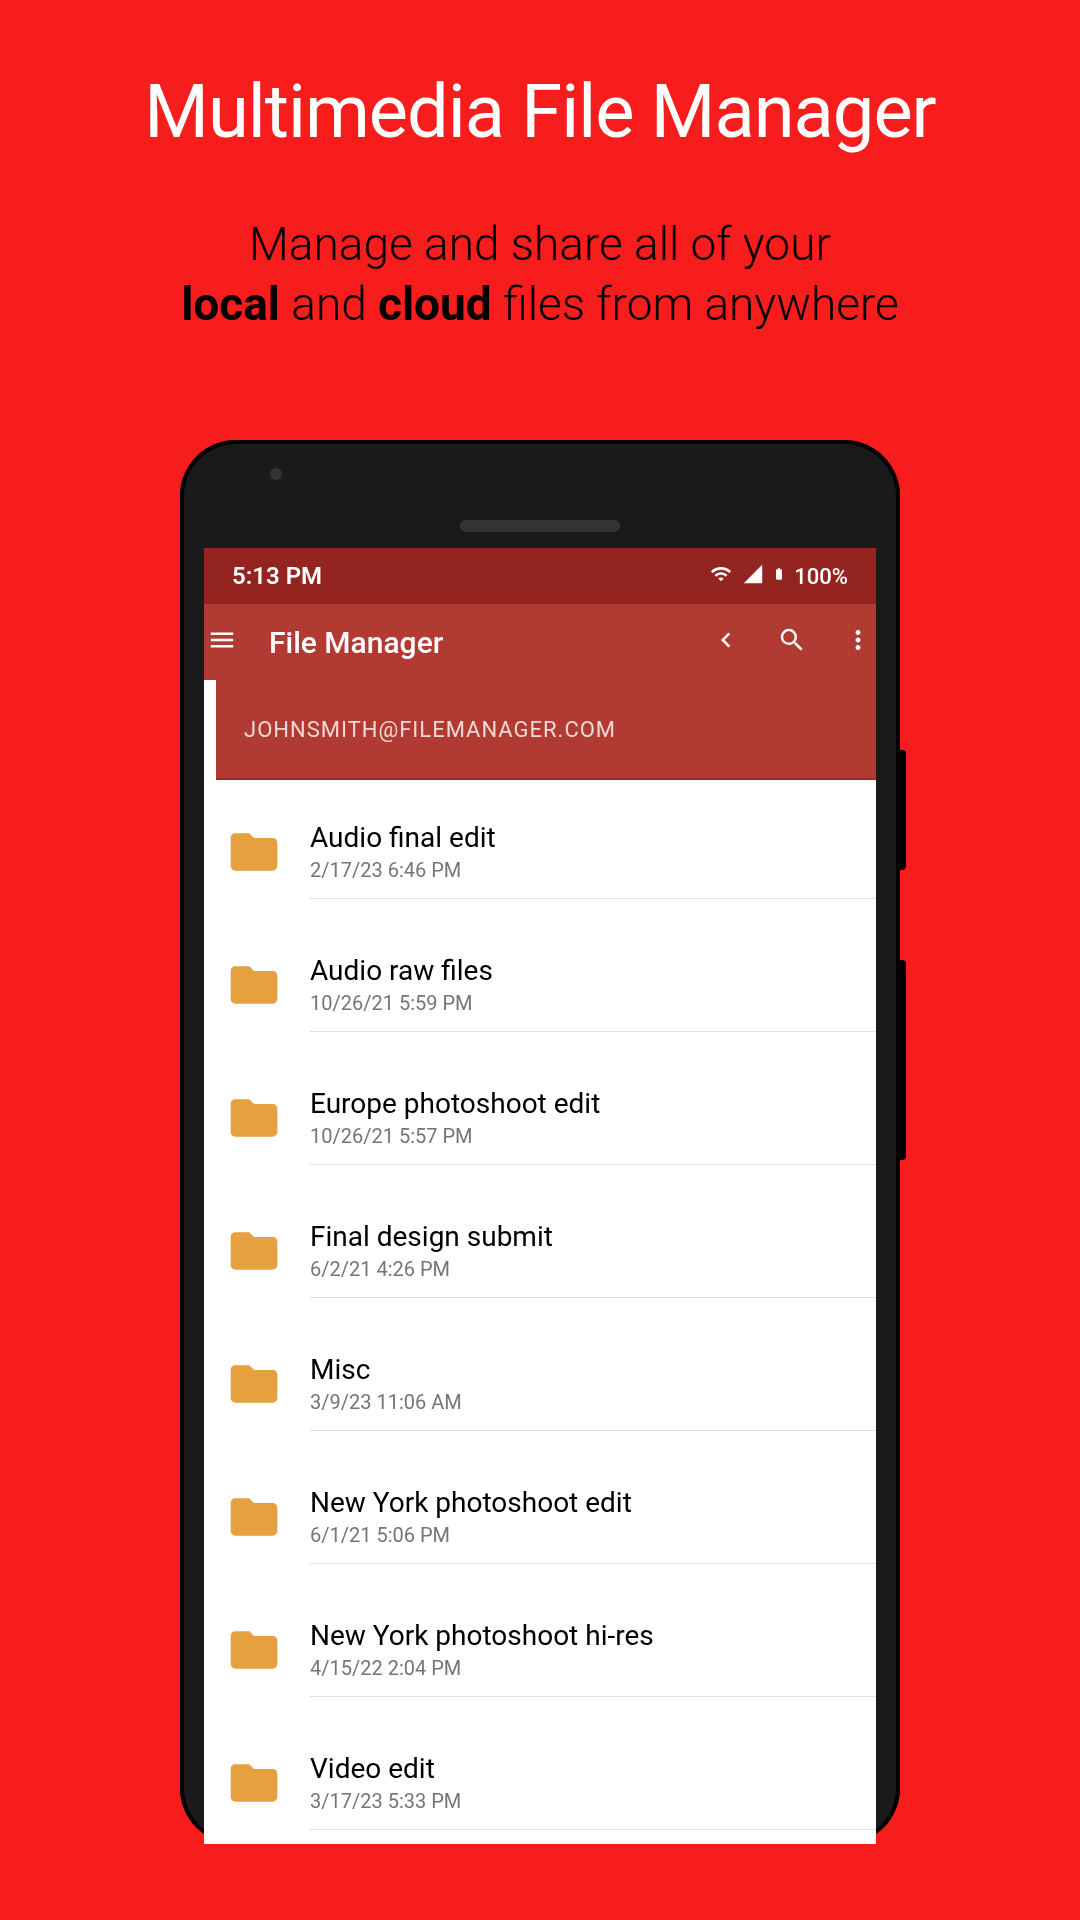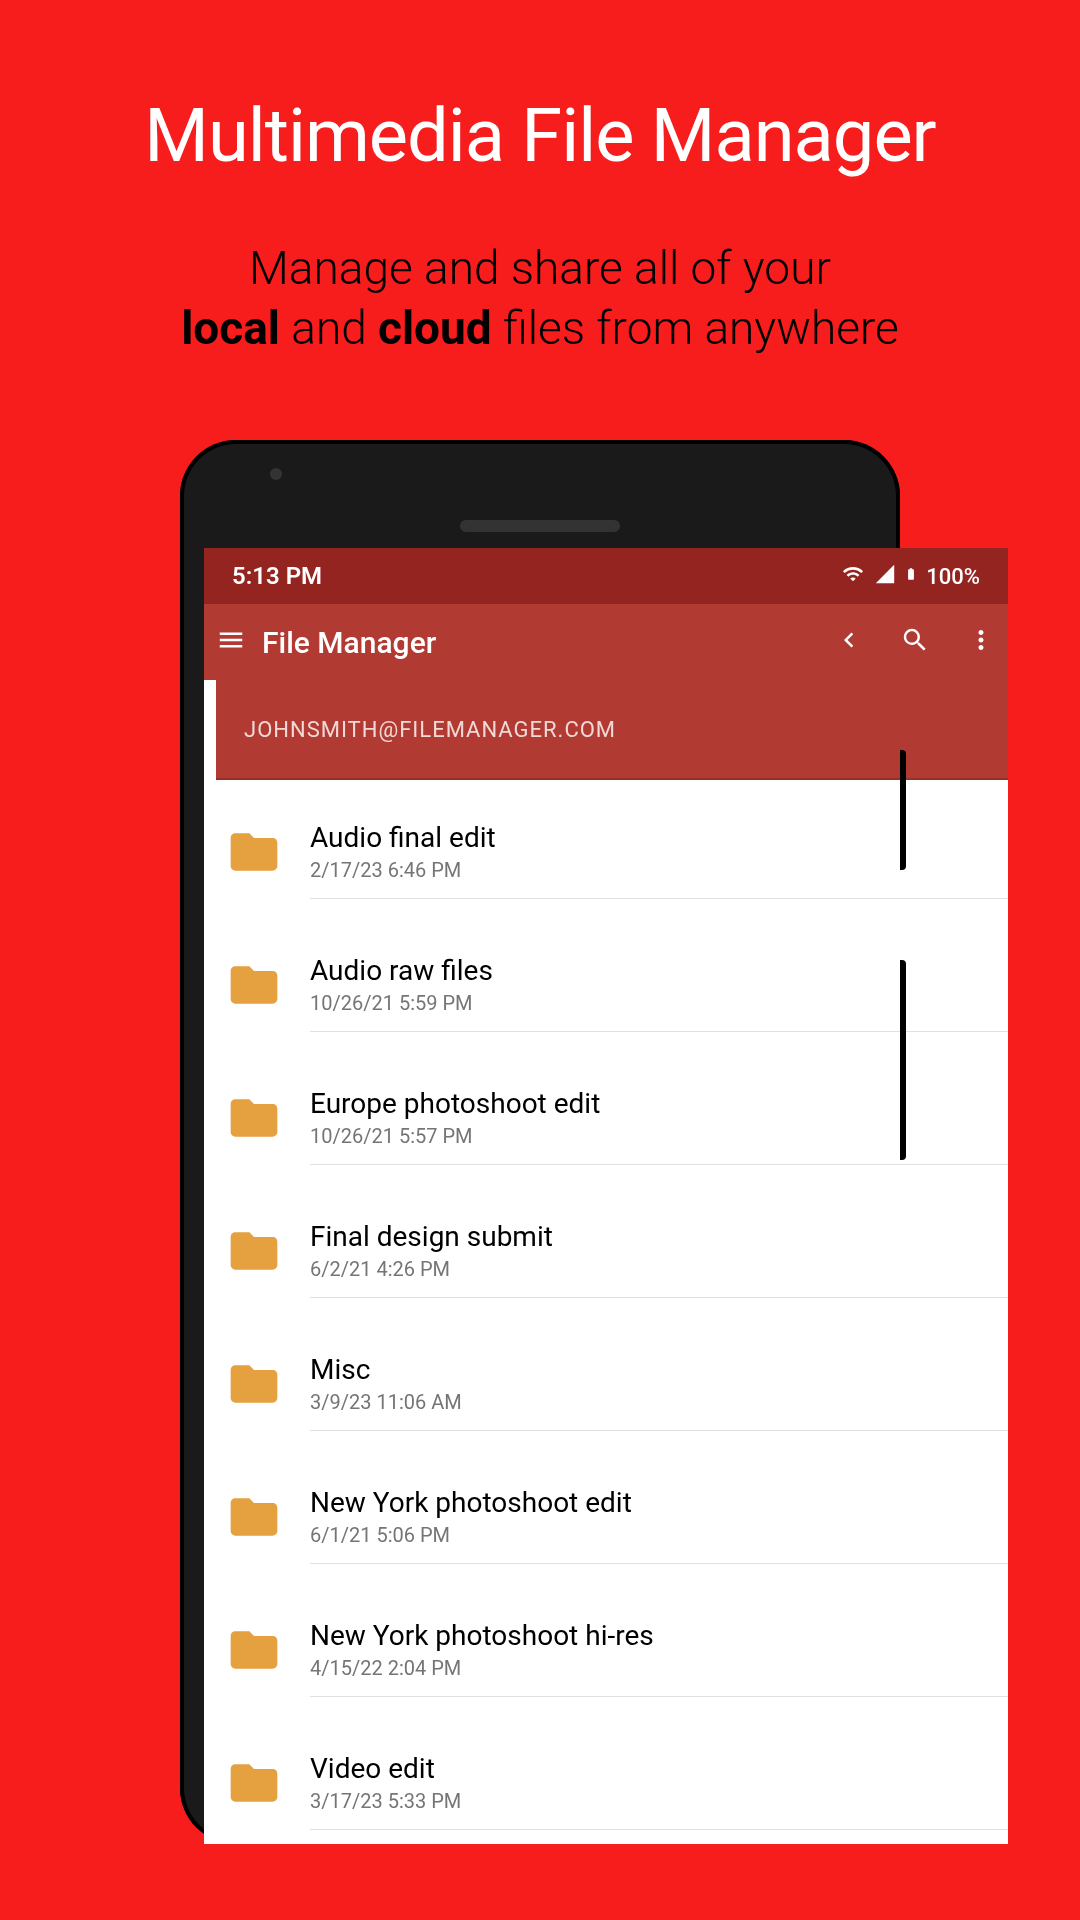--- a/index.html
+++ b/index.html
@@ -9,21 +9,21 @@
       background: #F71D1D;
       font-family: -apple-system, BlinkMacSystemFont, 'Segoe UI', Roboto, sans-serif;
       overflow: hidden;
       position: relative;
     }
     .promo-title {
       text-align: center;
       color: #fff;
       font-size: 74px;
       font-weight: 400;
-      padding-top: 92px;
+      padding-top: 68px;
       letter-spacing: -1px;
     }
     .promo-subtitle {
       text-align: center;
       color: #000000;
       font-size: 46px;
       padding-top: 60px;
       line-height: 1.3;
       font-weight: 300;
     }
@@ -64,21 +64,21 @@
       position: absolute;
       right: -6px;
       width: 6px;
       background: #000;
       border-radius: 0 4px 4px 0;
     }
     .side-button.b1 { top: 310px; height: 120px; }
     .side-button.b2 { top: 520px; height: 200px; }
     .phone-spacer { height: 56px; }
     .screen {
-      width: 804px;
+      width: 672px;
       margin: 0 auto;
       background: #fff;
       overflow: hidden;
     }
     .status-bar {
       height: 56px;
       background: #942420;
       display: flex;
       align-items: center;
       justify-content: space-between;
@@ -86,22 +86,22 @@
       color: #fff;
     }
     .status-time { font-size: 24px; font-weight: 600; }
     .status-right { display: flex; align-items: center; gap: 8px; font-size: 22px; font-weight: 500; }
     .status-right svg { fill: #fff; }
     .app-bar {
       background: #B13A32;
       height: 76px;
       display: flex;
       align-items: center;
-      padding: 0 12px;
-      gap: 16px;
+      padding: 0 3px;
+      gap: 32px;
     }
     .app-bar .hamburger { flex-shrink: 0; }
     .app-title { color: #fff; font-size: 30px; font-weight: 500; flex: 1; }
     .app-actions { display: flex; align-items: center; gap: 36px; }
     .app-actions svg, .hamburger svg { fill: #fff; }
     .breadcrumb-bar {
       background: #B13A32;
       height: 100px;
       display: flex;
       align-items: center;

